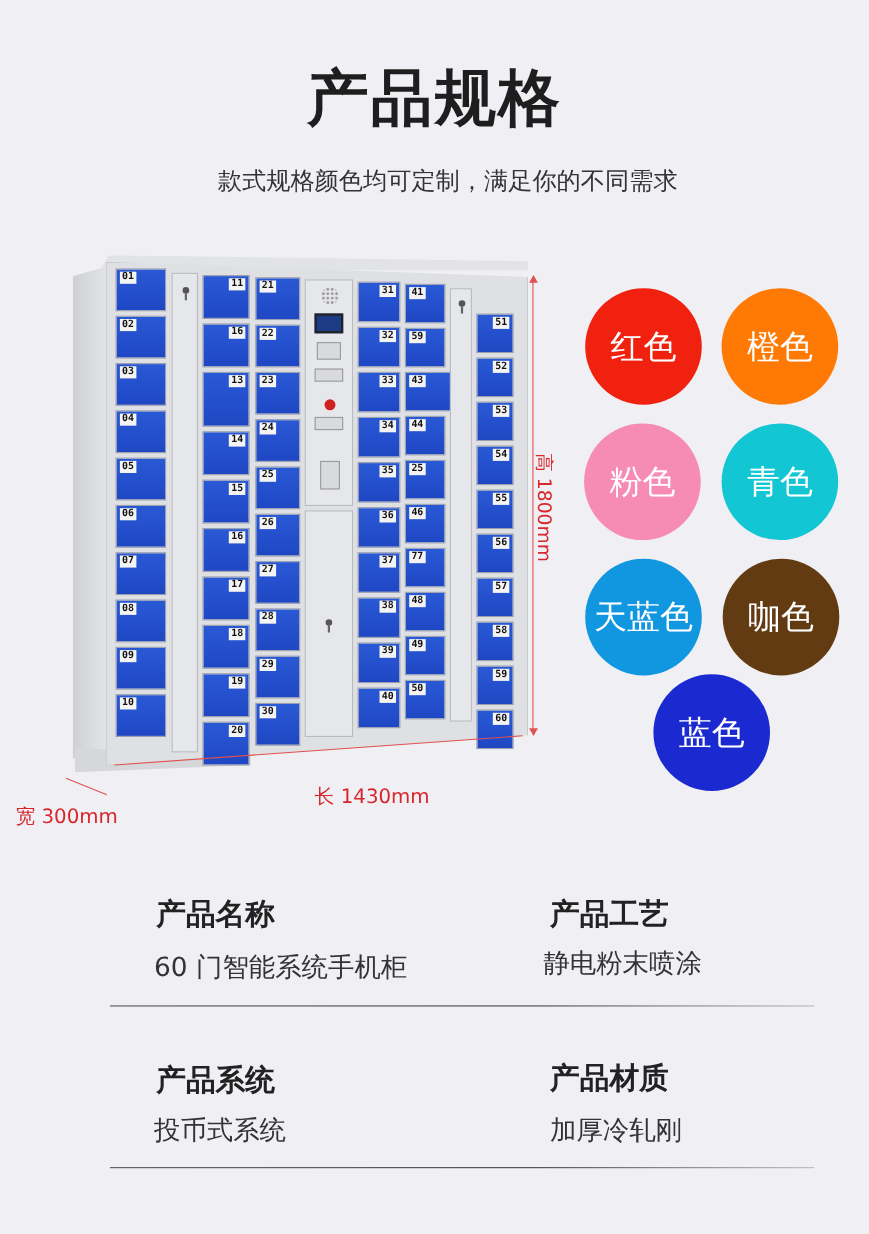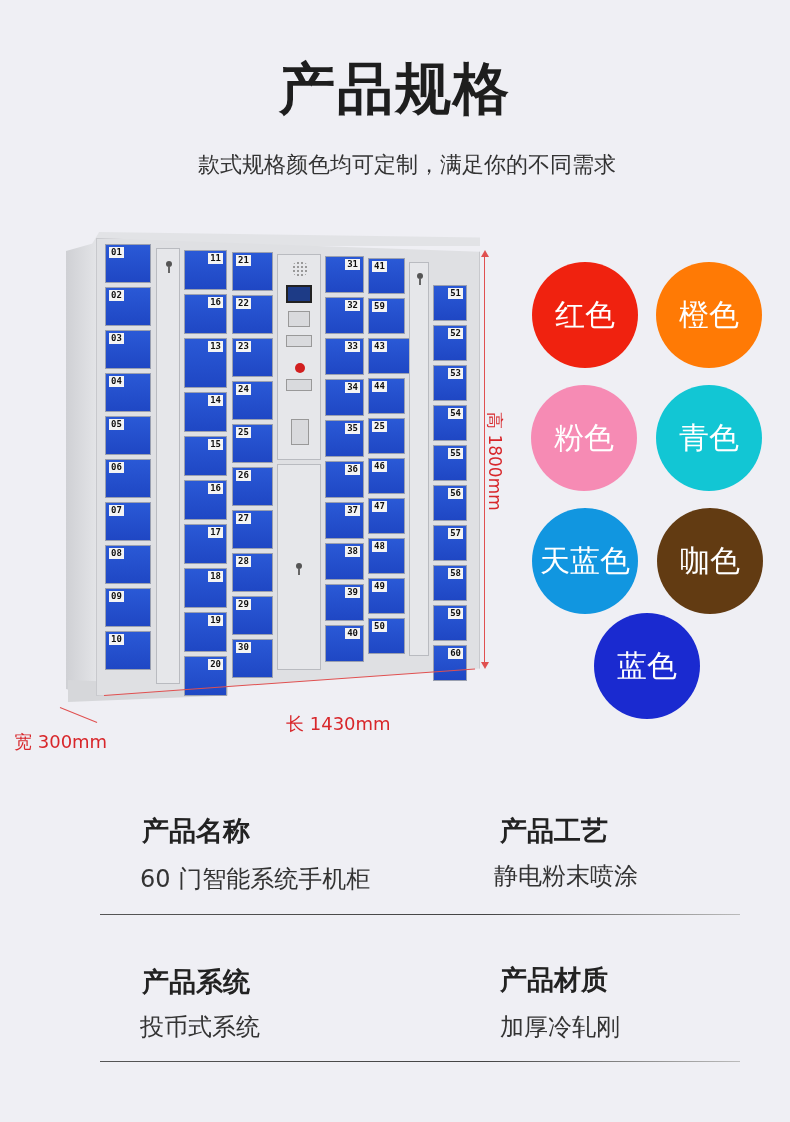--- a/index.html
+++ b/index.html
@@ -240,21 +240,21 @@
       <div class="door" style="height: 36px;">
         <span class="num l">44</span>
       </div>
       <div class="door" style="height: 36px;">
         <span class="num l">25</span>
       </div>
       <div class="door" style="height: 36px;">
         <span class="num l">46</span>
       </div>
       <div class="door" style="height: 36px;">
-        <span class="num l">47</span>
+        <span class="num l">77</span>
       </div>
       <div class="door" style="height: 36px;">
         <span class="num l">48</span>
       </div>
       <div class="door" style="height: 36px;">
         <span class="num l">49</span>
       </div>
       <div class="door" style="height: 36px;">
         <span class="num l">50</span>
       </div>

